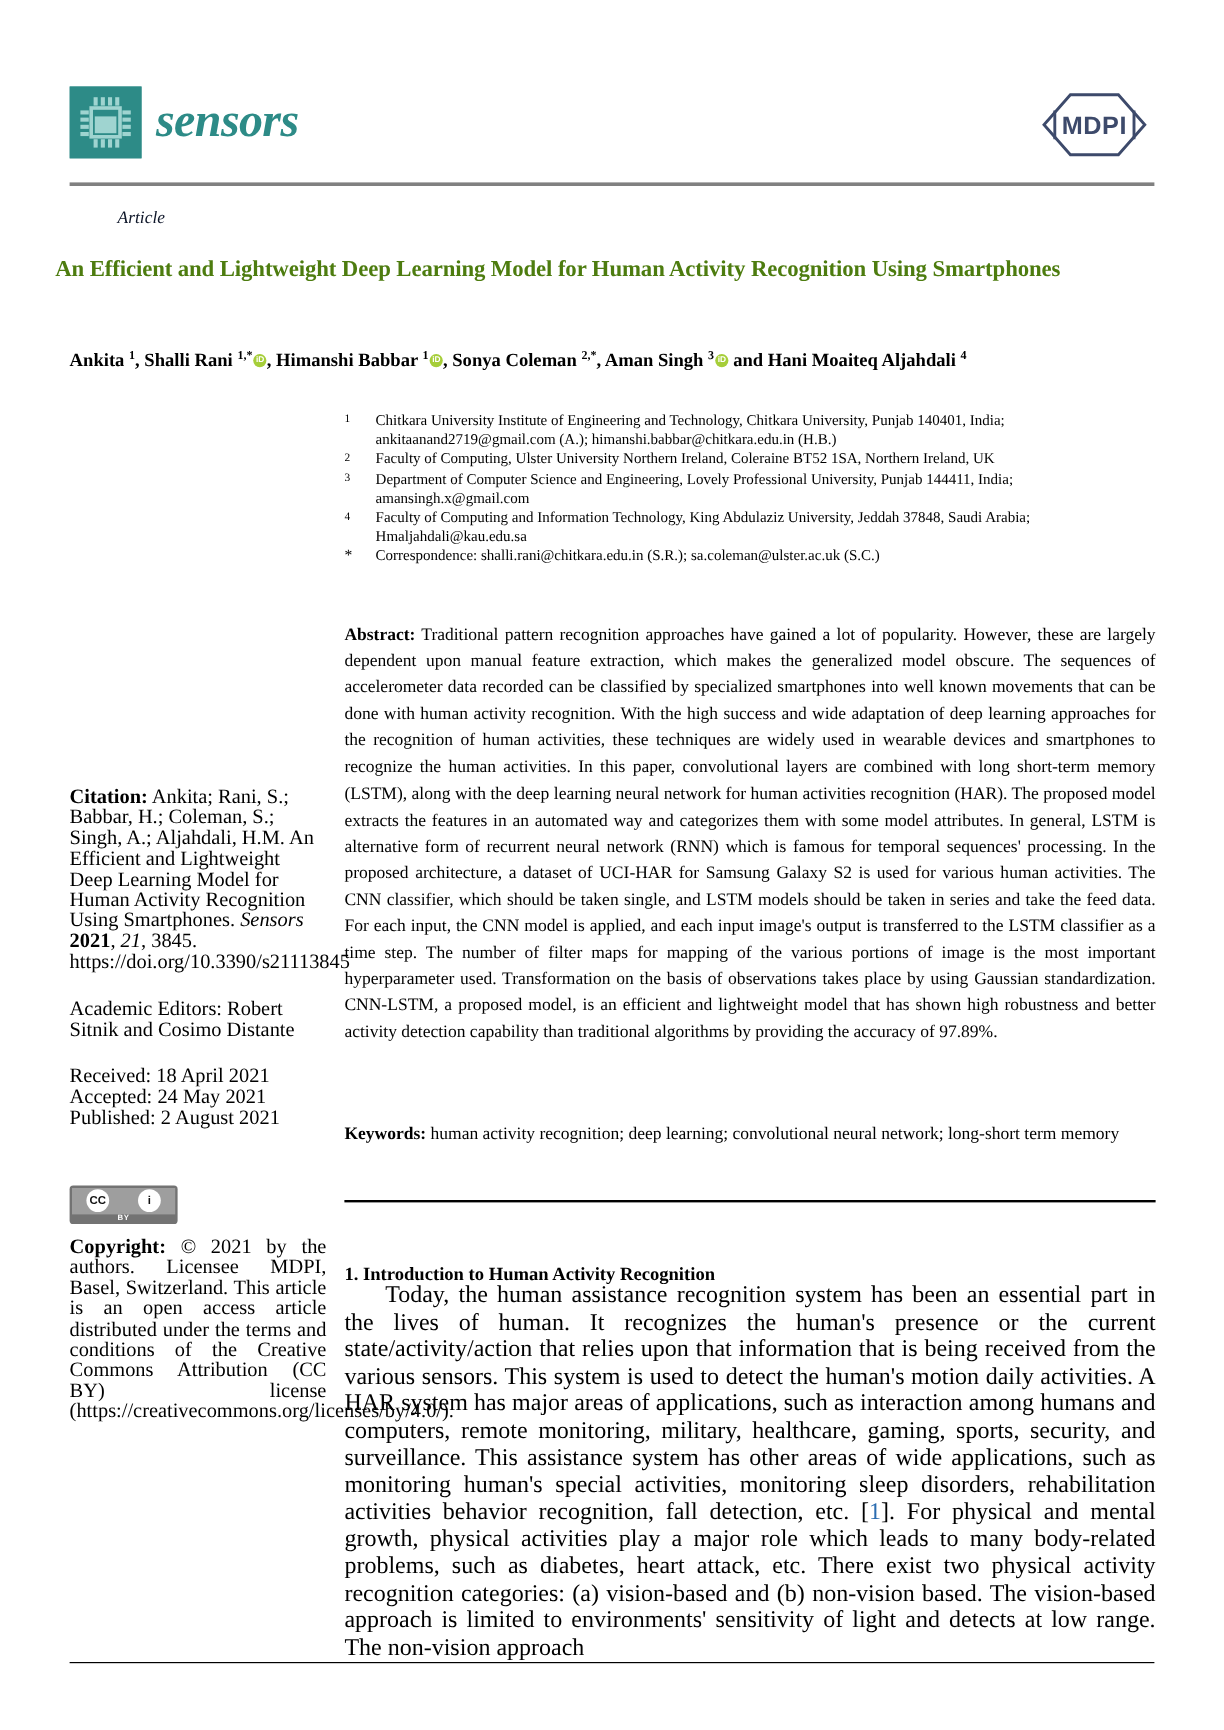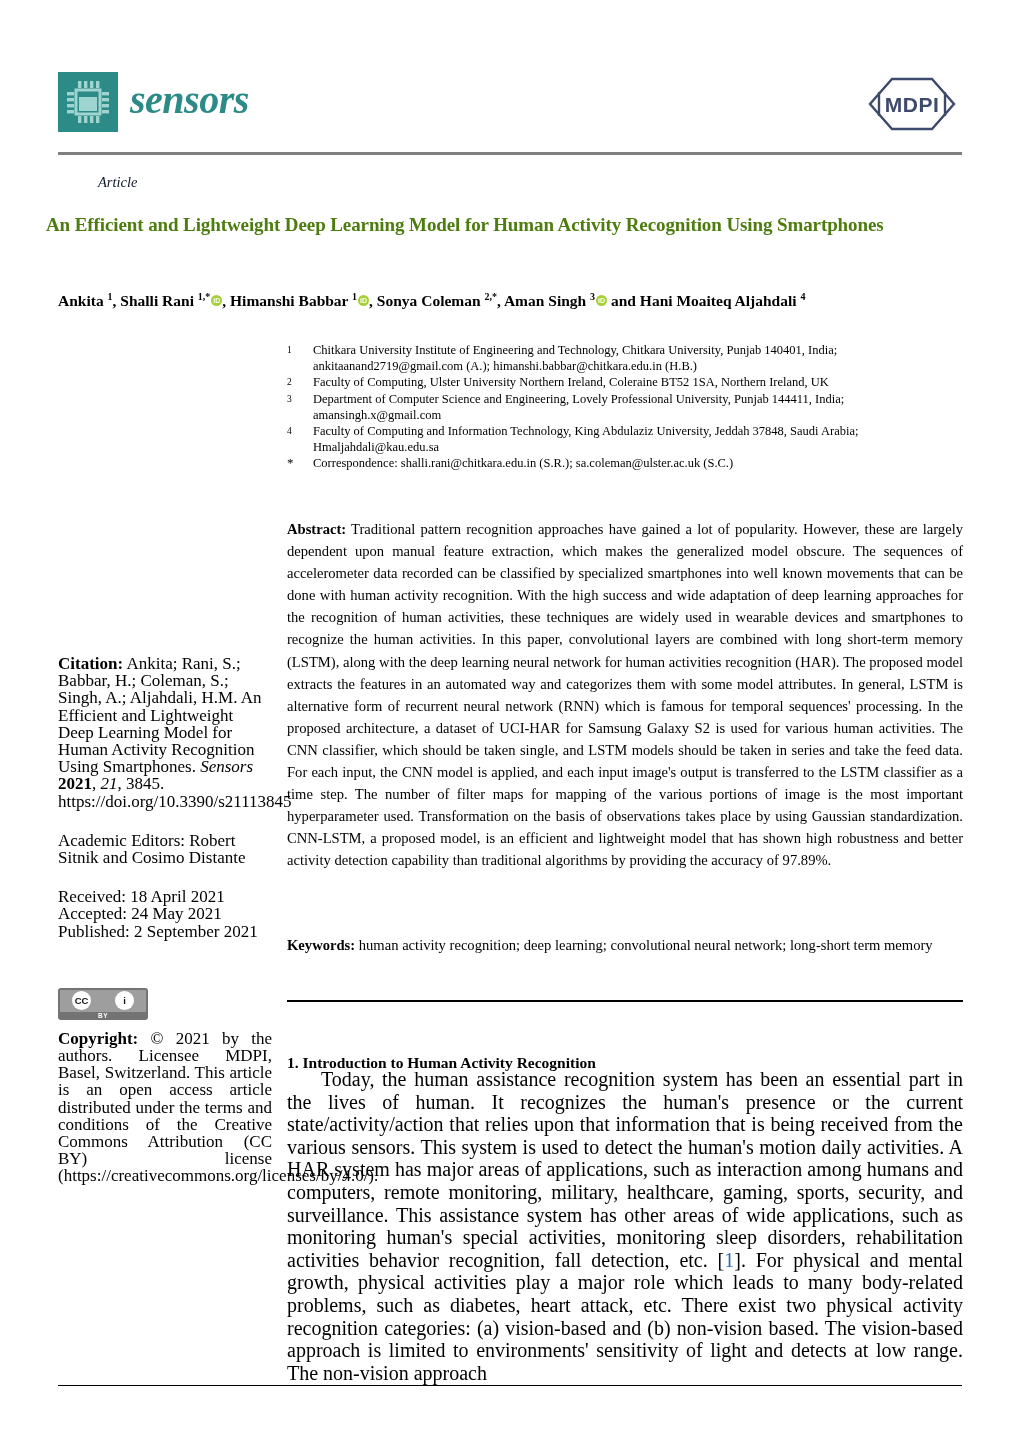--- a/index.html
+++ b/index.html
@@ -404,21 +404,21 @@
     </div>
 
     <div class="gap-md"></div>
 
     <div class="side-block">Academic Editors: Robert Sitnik and Cosimo Distante</div>
 
     <div class="gap-md"></div>
 
     <div class="side-block">Received: 18 April 2021</div>
     <div class="side-block">Accepted: 24 May 2021</div>
-    <div class="side-block">Published: 2 September 2021</div>
+    <div class="side-block">Published: 2 August 2021</div>
 
     <div class="gap-md"></div>
 
 
     <div class="gap-md"></div>
 
     <div class="cc-badge">
       <div class="cc-inner">
         <div class="cc-circ">CC</div>
         <div class="cc-circ">i</div>

